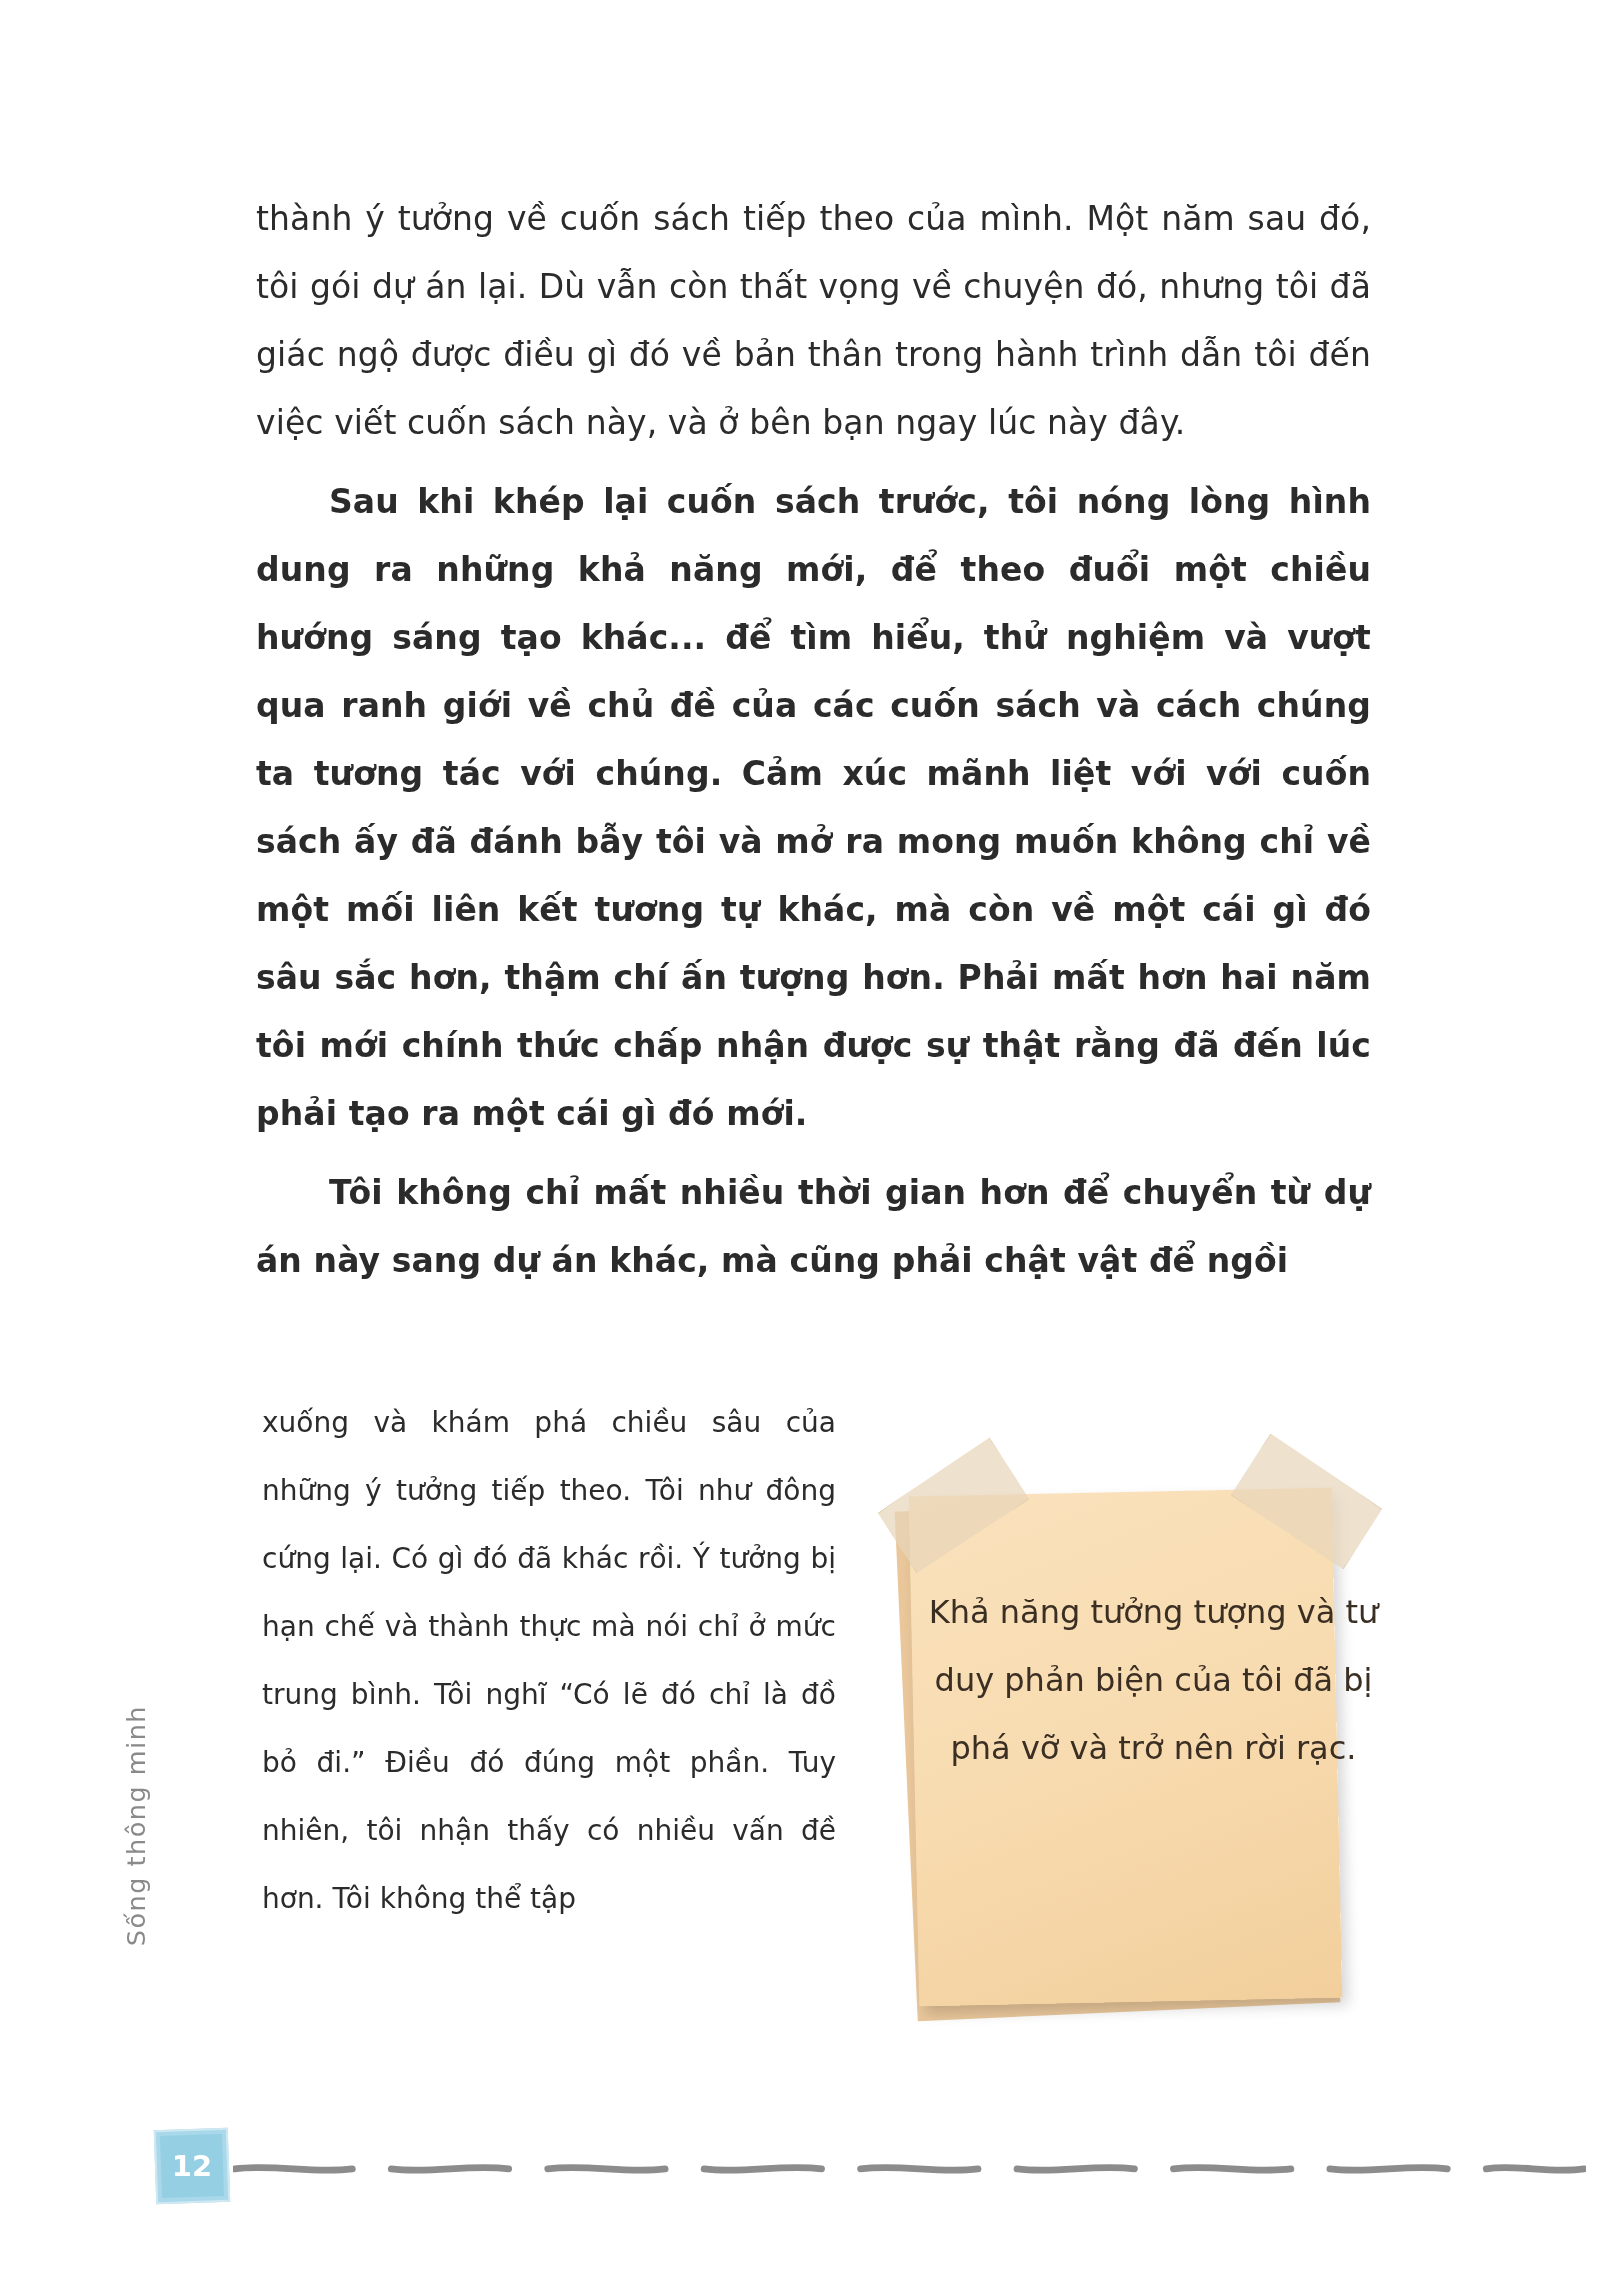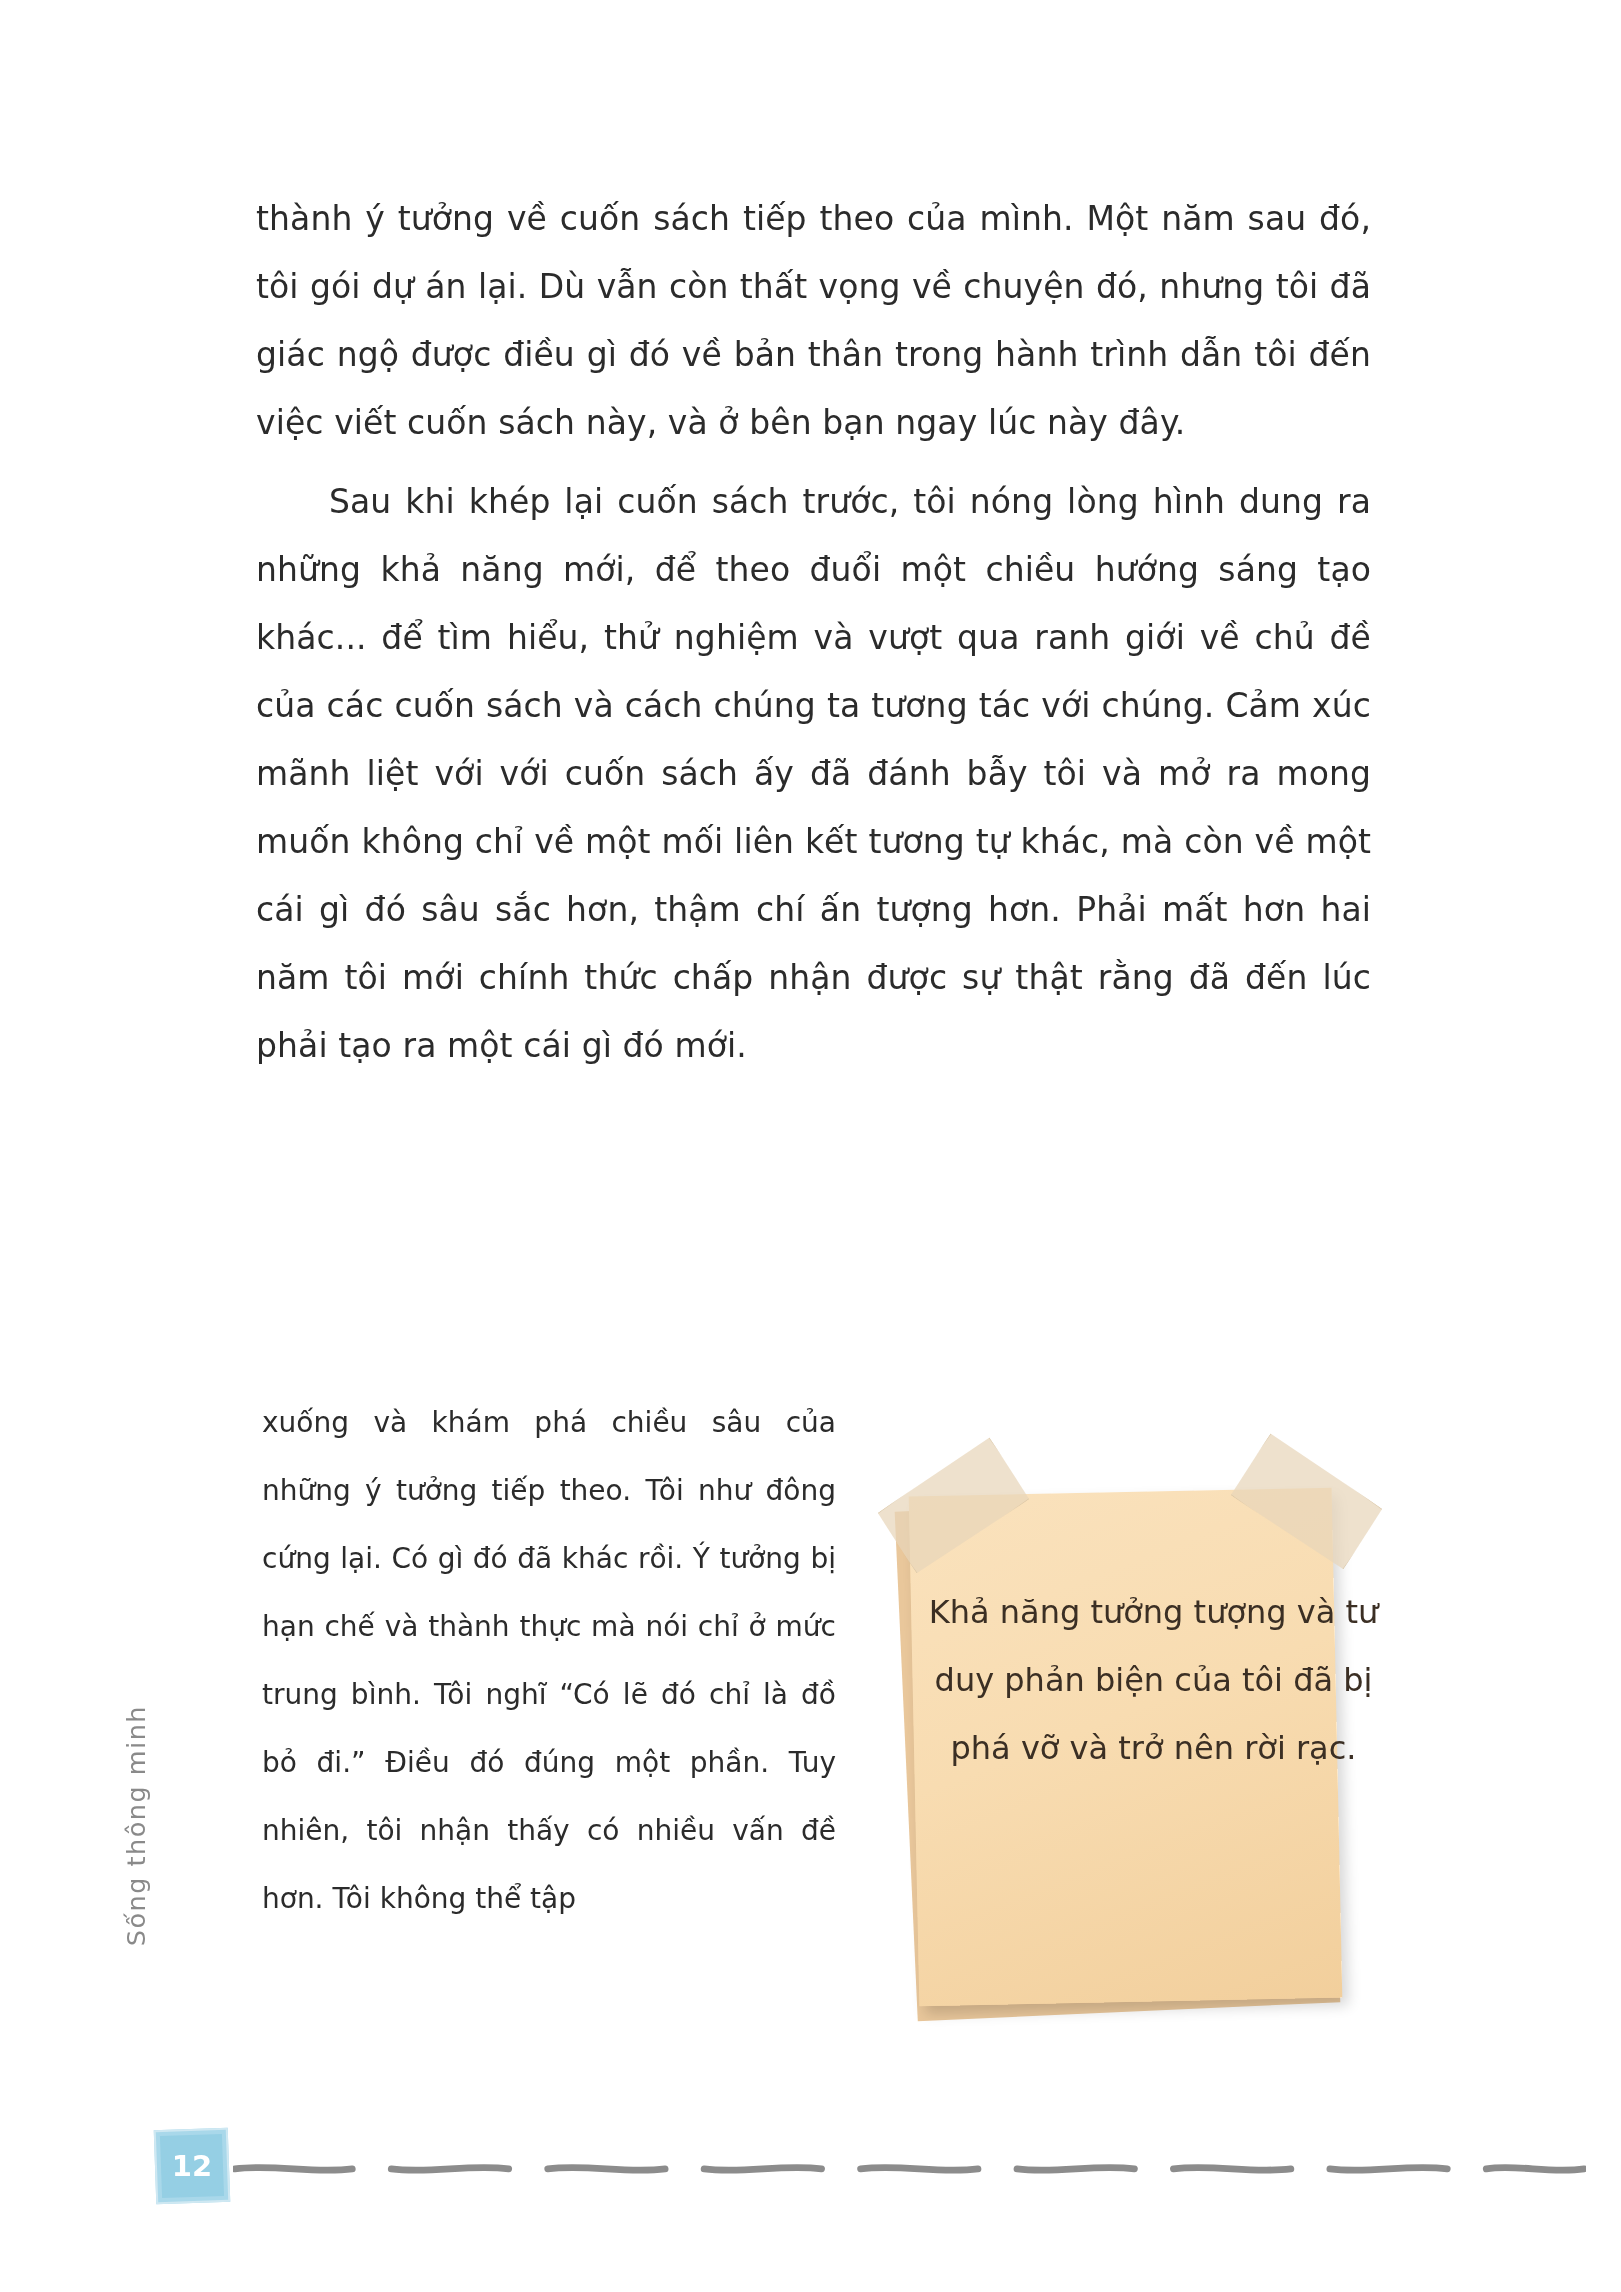--- a/index.html
+++ b/index.html
@@ -103,20 +103,21 @@
     color: #2b2b2b;
     text-align: justify;
     text-justify: inter-word;
     letter-spacing: 0.1px;
   }
   p.para.indent {
     text-indent: 73px;
   }
   p.para + p.para {
     margin-top: 0;
+    font-weight: bold;
   }
 
   
   .narrow-col {
     position: absolute;
     left: 245px;
     top: 1372px;
     width: 608px;
   }
   .narrow-col p {
@@ -196,20 +197,21 @@
 
 <div class="page">
 
   <div class="running-head">
     <span>Sống thông minh</span>
   </div>
 
   <div class="body-col">
     <p class="para">thành ý tưởng về cuốn sách tiếp theo của mình. Một năm sau đó, tôi gói dự án lại. Dù vẫn còn thất vọng về chuyện đó, nhưng tôi đã giác ngộ được điều gì đó về bản thân trong hành trình dẫn tôi đến việc viết cuốn sách này, và ở bên bạn ngay lúc này đây.</p>
     <p class="para indent">Sau khi khép lại cuốn sách trước, tôi nóng lòng hình dung ra những khả năng mới, để theo đuổi một chiều hướng sáng tạo khác... để tìm hiểu, thử nghiệm và vượt qua ranh giới về chủ đề của các cuốn sách và cách chúng ta tương tác với chúng. Cảm xúc mãnh liệt với với cuốn sách ấy đã đánh bẫy tôi và mở ra mong muốn không chỉ về một mối liên kết tương tự khác, mà còn về một cái gì đó sâu sắc hơn, thậm chí ấn tượng hơn. Phải mất hơn hai năm tôi mới chính thức chấp nhận được sự thật rằng đã đến lúc phải tạo ra một cái gì đó mới.</p>
+    <p class="para indent">Tôi không chỉ mất nhiều thời gian hơn để chuyển từ dự án này sang dự án khác, mà cũng phải chật vật để ngồi</p>
   </div>
 
   <div class="narrow-col">
     <p>xuống và khám phá chiều sâu của những ý tưởng tiếp theo. Tôi như đông cứng lại. Có gì đó đã khác rồi. Ý tưởng bị hạn chế và thành thực mà nói chỉ ở mức trung bình. Tôi nghĩ “Có lẽ đó chỉ là đồ bỏ đi.” Điều đó đúng một phần. Tuy nhiên, tôi nhận thấy có nhiều vấn đề hơn. Tôi không thể tập</p>
   </div>
 
   <div class="sticky-wrap">
     <div class="tape left"></div>
     <div class="tape right"></div>
     <div class="note shadowcard"></div>

